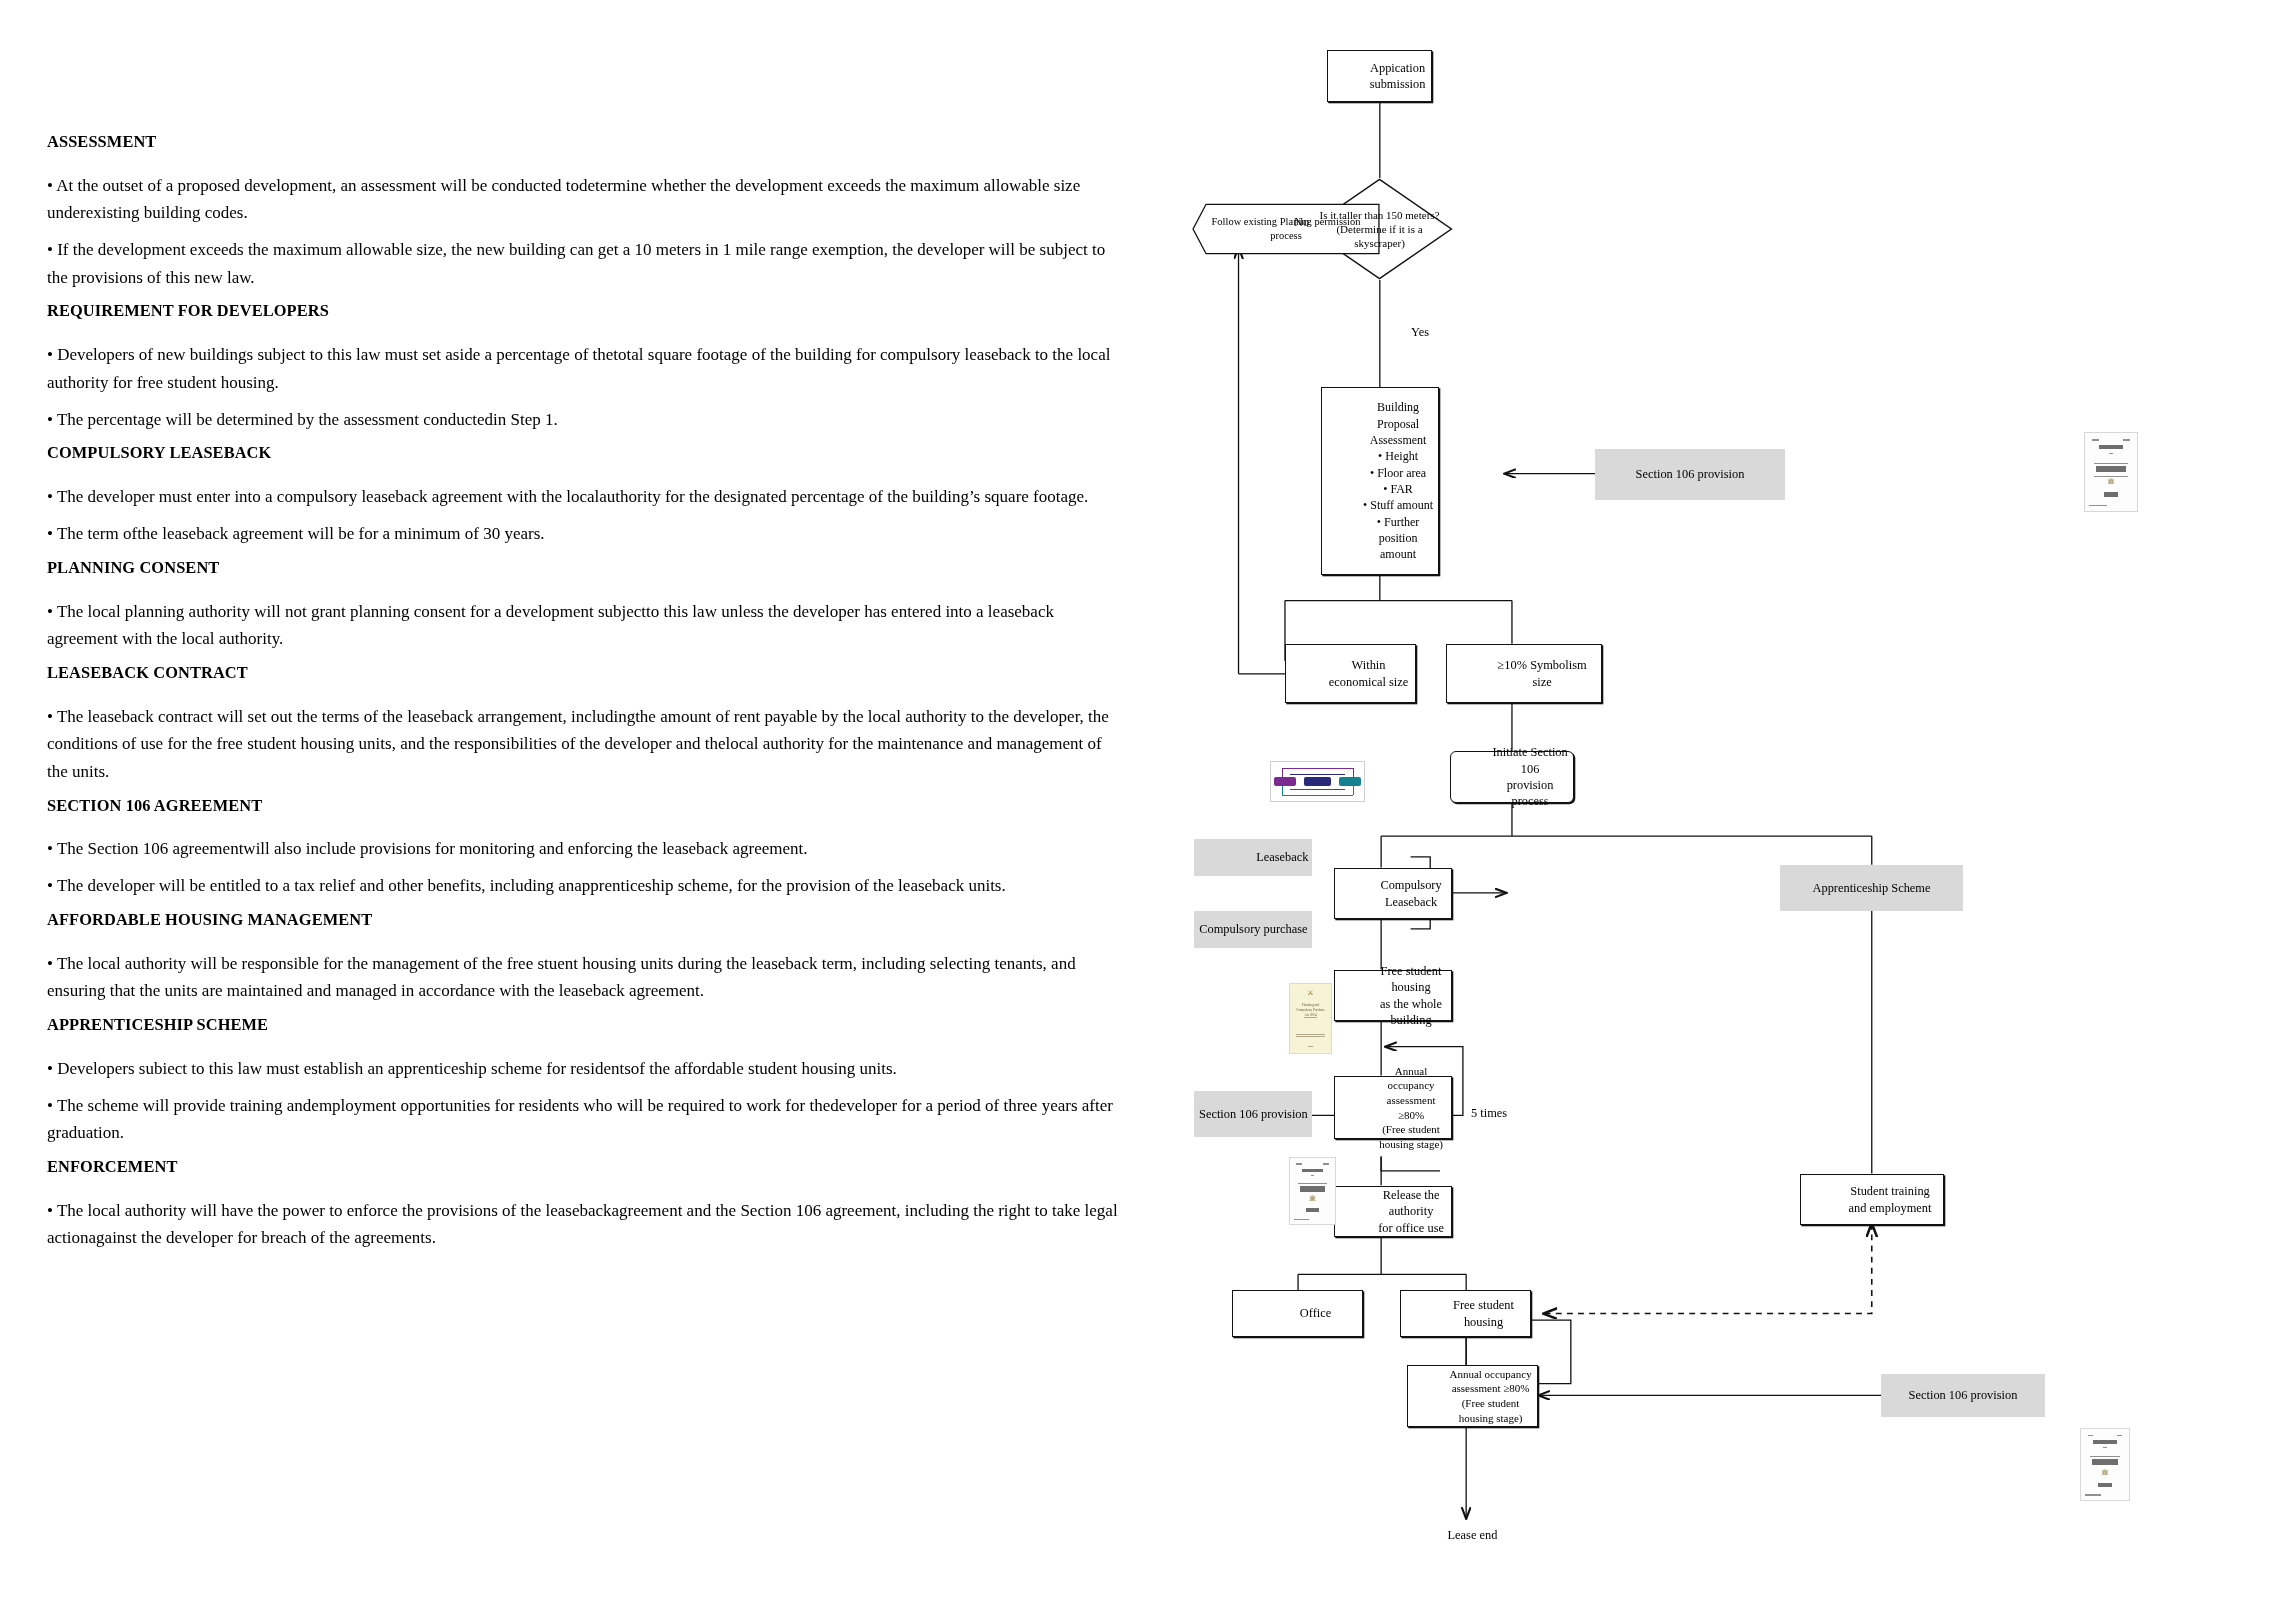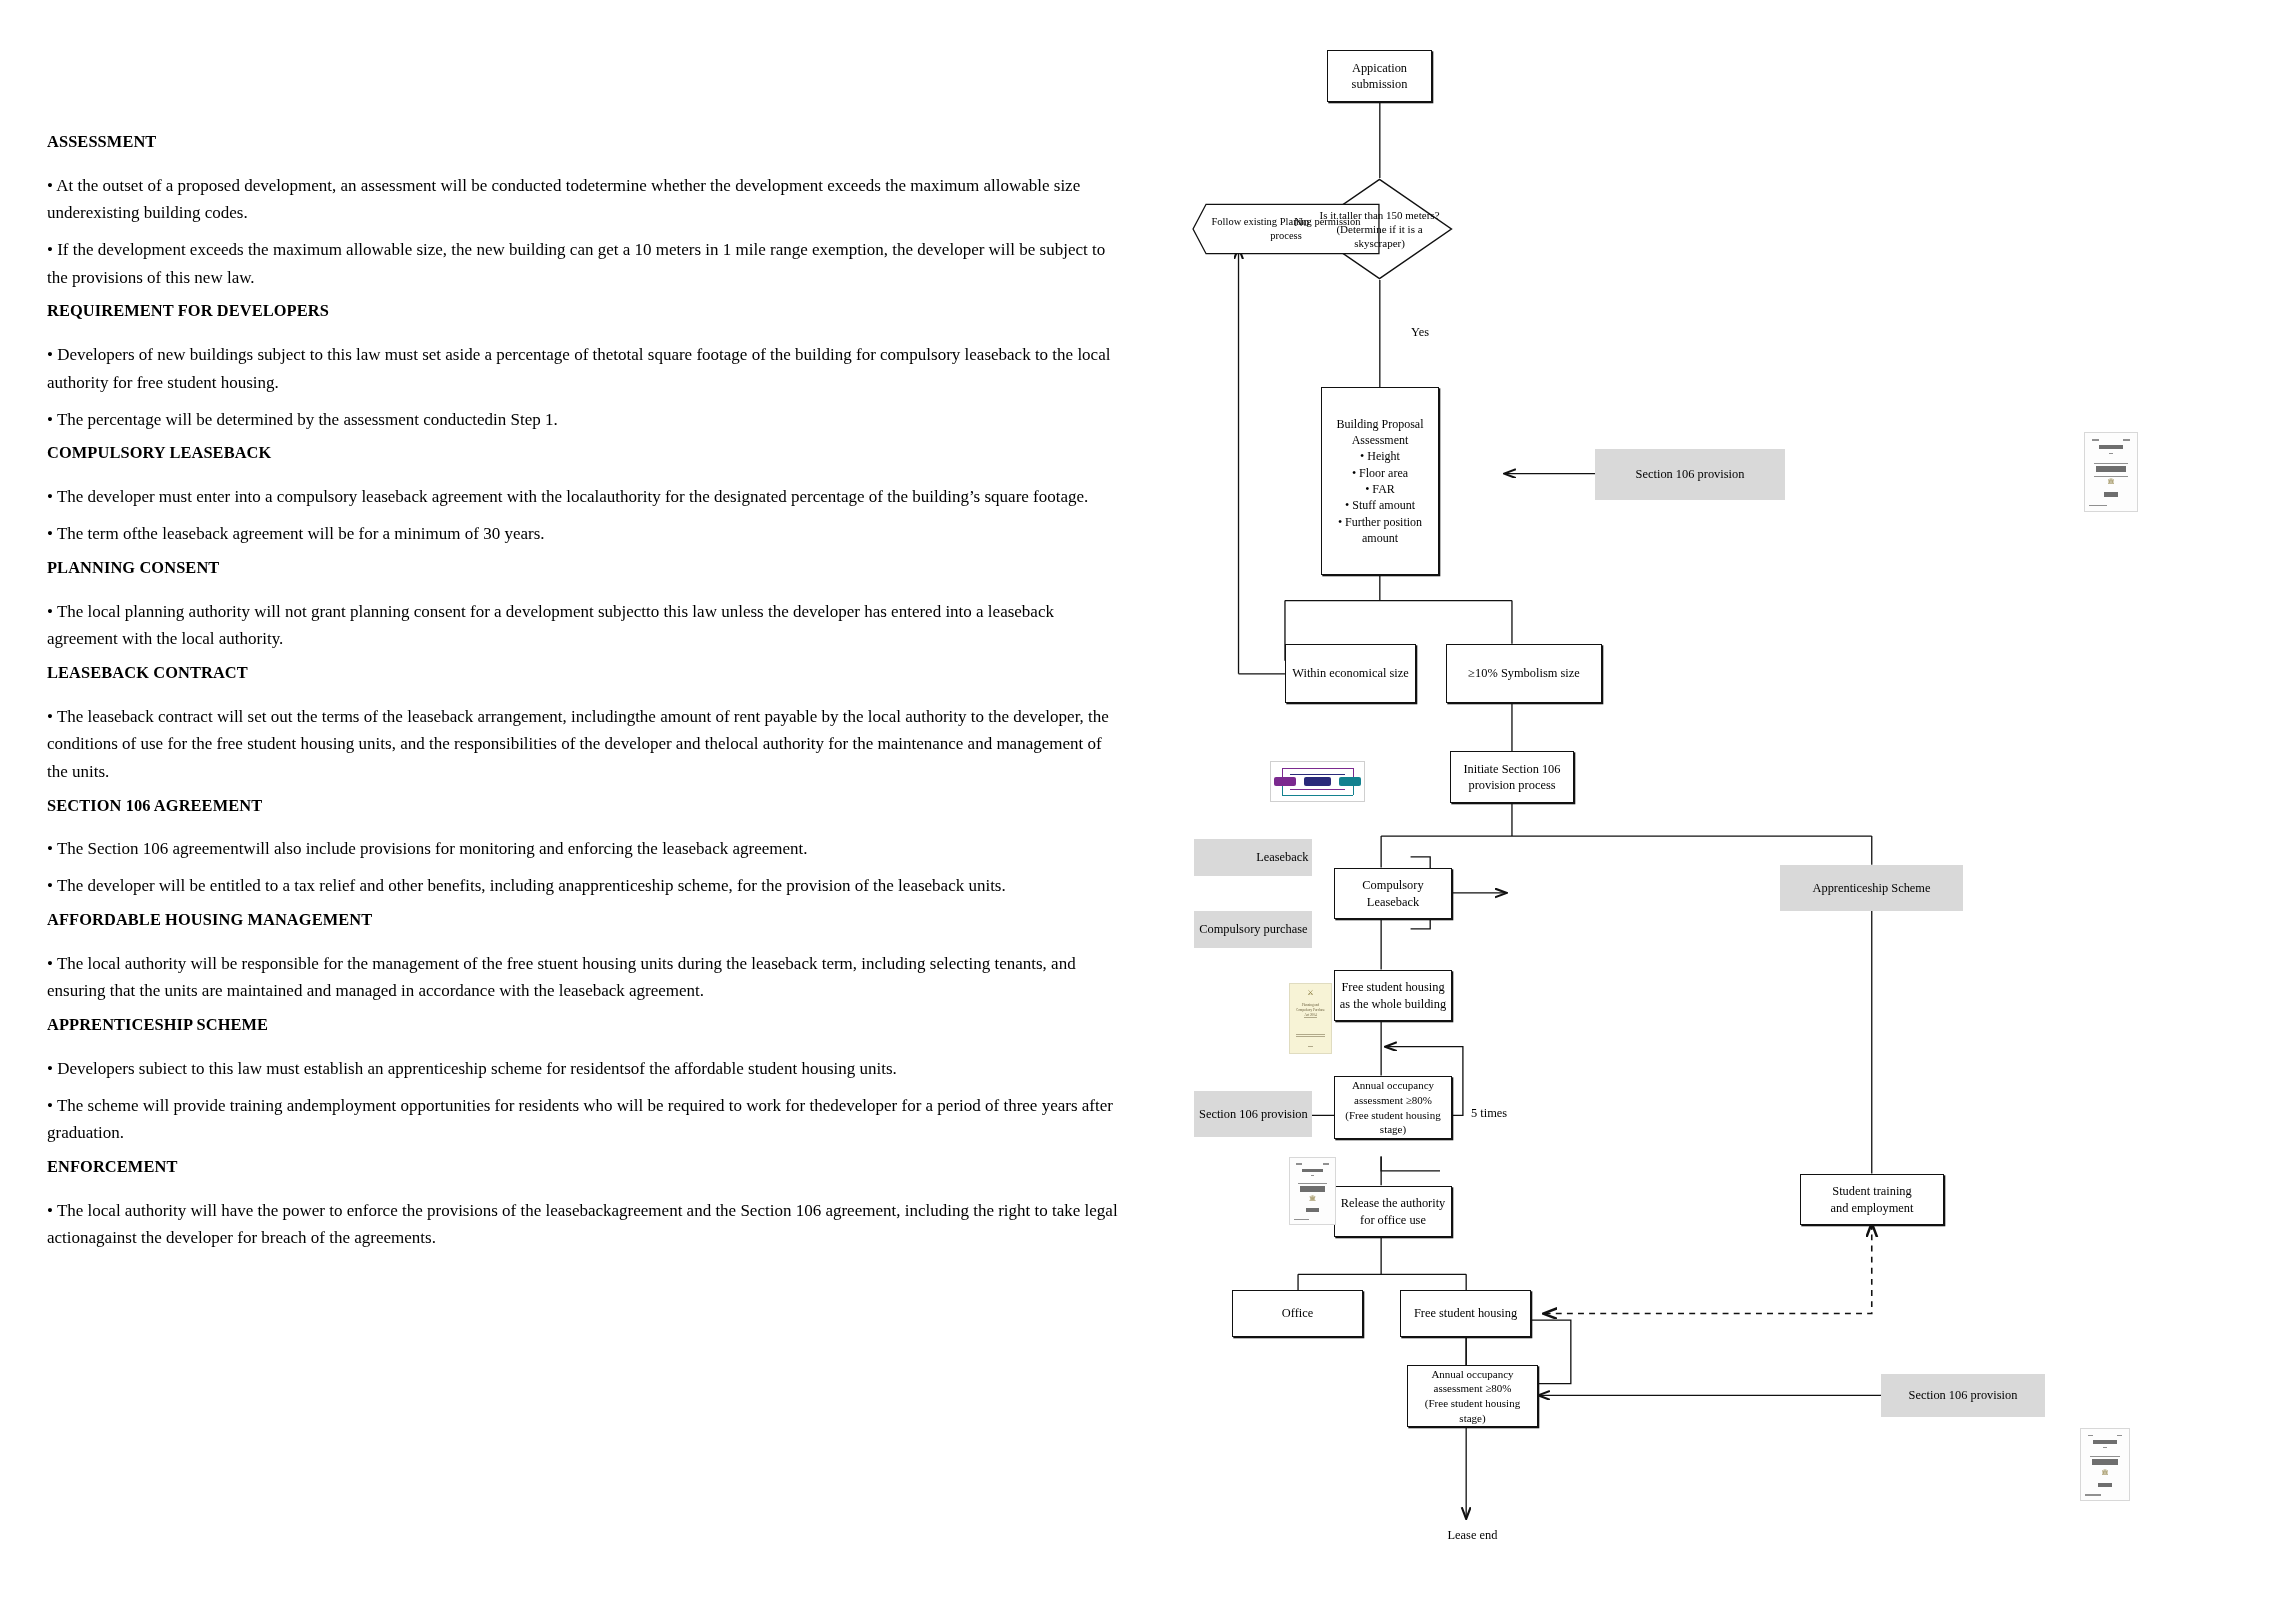--- a/index.html
+++ b/index.html
@@ -32,21 +32,21 @@
 
   .node{
     position:absolute;box-sizing:border-box;
     display:flex;align-items:center;justify-content:center;
     text-align:center;background:#ffffff;
     border:1.3px solid #111;
     font-size:12.4px;line-height:1.32;
     padding:2.6px 3.9px;
     font-family:"Liberation Serif","DejaVu Serif",serif;
   }
-  .node.shadowed{ box-shadow:1.3px 1.3px 0 0 #111; }
+  .node.shadowed{ box-shadow:1.3px 1.3px 0 0 #111;padding-left:40px; }
   .node.gray{
     background:#d9d9d9;border:none;box-shadow:none;
   }
   .node.hex{ border:none;background:transparent;padding:0; }
   .hex-inner{
     width:100%;height:100%;display:flex;align-items:center;justify-content:center;
     text-align:center;font-size:12.4px;line-height:1.3;
   }
   .node.plain{ border:none;background:transparent;box-shadow:none; }
   .node .title-line{display:block;}
@@ -252,21 +252,21 @@
   </div>
 
   <div class="node shadowed" style="left:107px;top:644px;width:131px;height:59px;">
     <span>Within economical size</span>
   </div>
 
   <div class="node shadowed" style="left:268px;top:644px;width:156px;height:59px;">
     <span>≥10% Symbolism size</span>
   </div>
 
-  <div class="node shadowed" style="left:272px;top:751px;width:124px;height:52px;flex-direction:column;">
+  <div class="node shadowed" style="left:272px;top:751px;width:124px;height:52px;flex-direction:column;border-radius:6px;">
     <span class="title-line">Initiate Section 106</span>
     <span class="title-line">provision process</span>
   </div>
 
   <div class="node gray" style="left:16.4px;top:839px;width:118px;height:37px;justify-content:flex-end;">
     <span>Leaseback</span>
   </div>
 
   <div class="node gray" style="left:16.4px;top:911px;width:118px;height:37px;">
     <span>Compulsory purchase</span>

